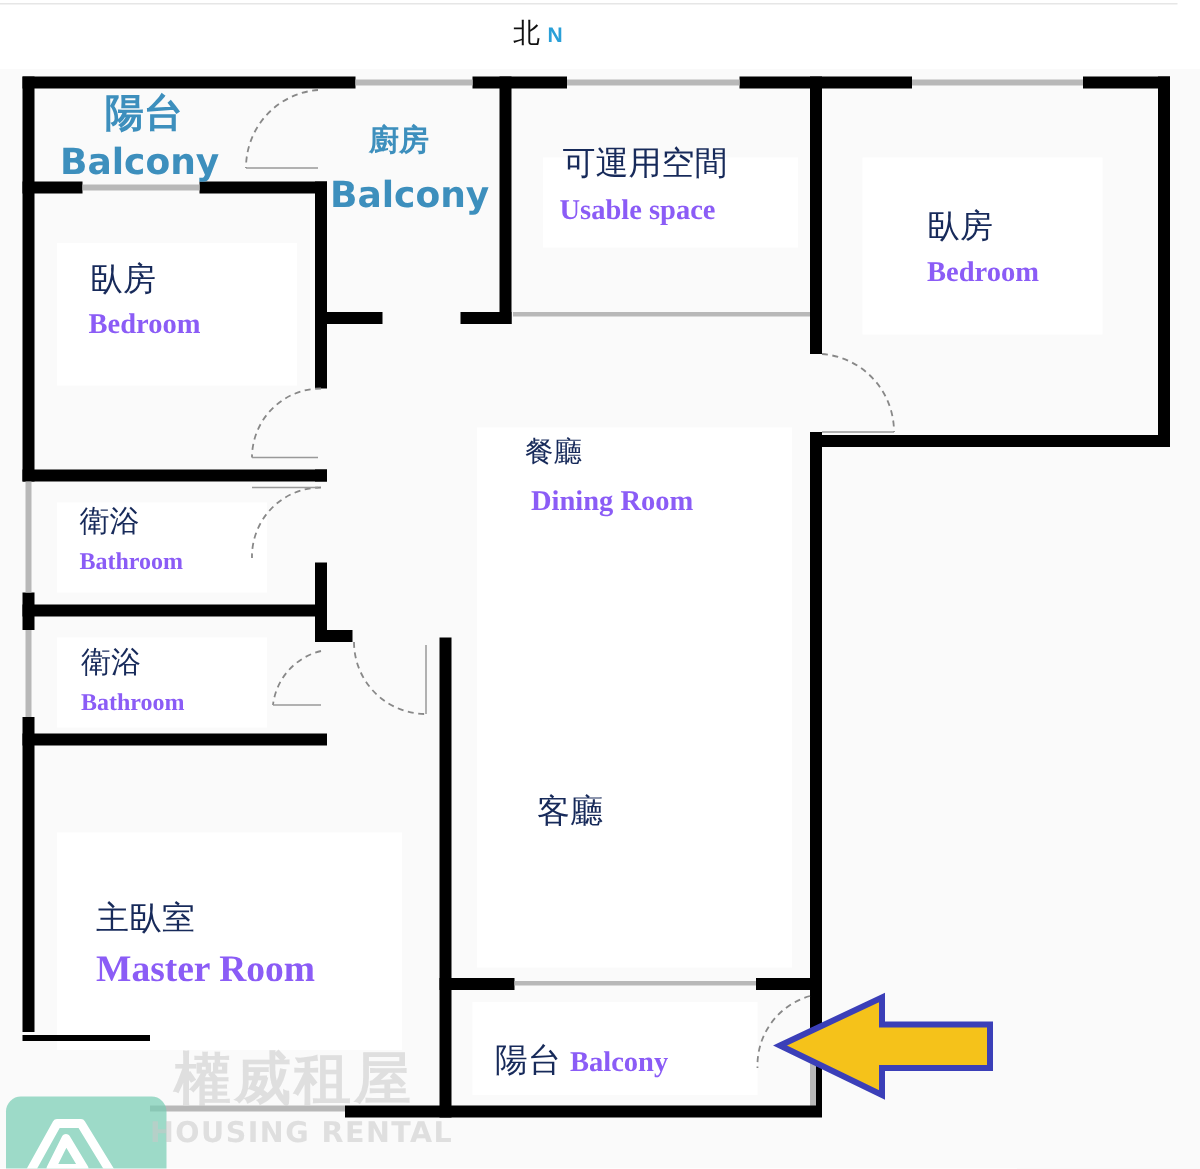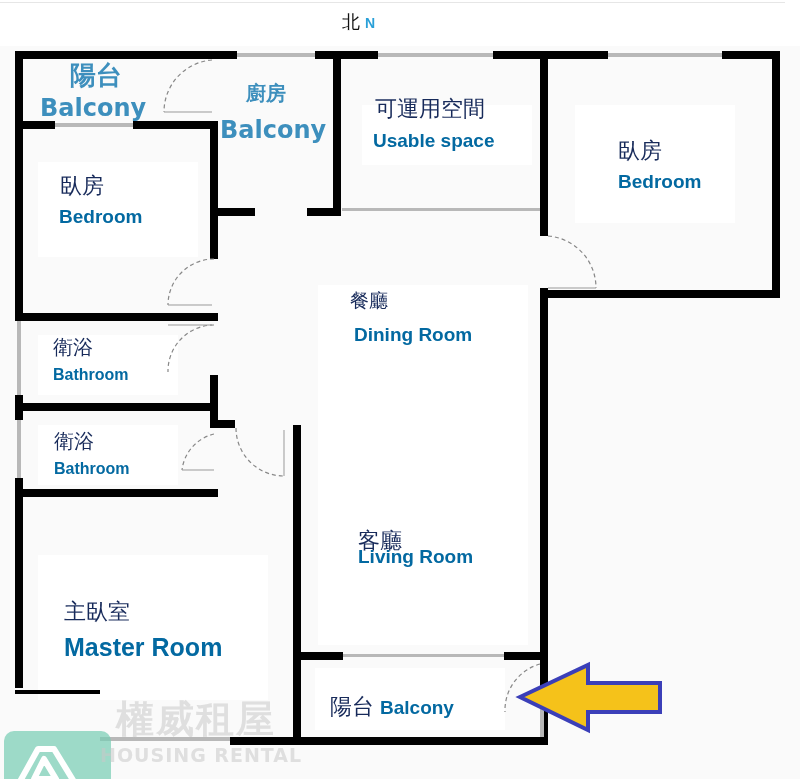--- a/index.html
+++ b/index.html
@@ -8,21 +8,21 @@
   .topband { position: absolute; left: 0; top: 0; width: 800px; height: 46px; background: #ffffff; }
   .topline { position: absolute; left: 0; top: 2px; width: 785px; height: 1px; background: #e6e6e6; }
   .compass { position: absolute; left: 342px; top: 10px; height: 24px; display: flex; align-items: baseline; gap: 5px; }
   .compass .zh { font-family: "DejaVu Serif", serif; font-size: 18px; color: #111; }
   .compass .en { font-family: "Liberation Sans", sans-serif; font-weight: bold; font-size: 14px; color: #2aa0d8; }
 
   svg.plan { position: absolute; left: 0; top: 0; }
 
   .label { position: absolute; white-space: nowrap; }
   .zh-dark { font-family: "DejaVu Serif", serif; color: #172a5a; }
-  .en-orange { font-family: Liberation Sans, sans-serif; font-weight: bold; color: #0369a1; }
+  .en-orange { font-family: Liberation Serif, serif; font-weight: bold; color: #8b5cf6; }
   .blue-big { font-family: "DejaVu Sans", sans-serif; font-weight: bold; color: #3d8fbd; }
   .whitebg { position: absolute; background: #ffffff; }
 
   .logo { position: absolute; left: 4px; top: 731px; width: 107px; height: 84px; border-radius: 10px; background: rgba(120, 205, 180, 0.72); }
   .logo-text { position: absolute; left: 14px; bottom: 8px; font-family: "DejaVu Sans", sans-serif; font-weight: bold; font-style: italic; font-size: 16px; color: #ffffff; }
   .brand-zh { position: absolute; left: 100px; top: 694px; font-family: "DejaVu Sans", sans-serif; font-weight: bold; font-size: 38px; color: rgba(200,200,200,0.55); letter-spacing: 2px; margin-left: 16px; }
   .brand-en { position: absolute; left: 100px; top: 744px; font-family: "DejaVu Sans", sans-serif; font-weight: bold; font-size: 19px; color: rgba(200,200,200,0.55); letter-spacing: 1px; }
 </style>
 </head>
 <body>
@@ -139,21 +139,20 @@
   <div class="label zh-dark" style="left:350px;top:288px;font-size:19px">餐廳</div>
   <div class="label en-orange" style="left:354px;top:324px;font-size:19px">Dining Room</div>
 
   <div class="label zh-dark" style="left:53px;top:334px;font-size:20px">衛浴</div>
   <div class="label en-orange" style="left:53px;top:366px;font-size:16px">Bathroom</div>
 
   <div class="label zh-dark" style="left:54px;top:428px;font-size:20px">衛浴</div>
   <div class="label en-orange" style="left:54px;top:460px;font-size:16px">Bathroom</div>
 
   <div class="label zh-dark" style="left:358px;top:526px;font-size:22px">客廳</div>
-  <div class="label en-orange" style="left:358px;top:546px;font-size:19px">Living Room</div>
 
   <div class="label zh-dark" style="left:64px;top:597px;font-size:22px">主臥室</div>
   <div class="label en-orange" style="left:64px;top:633px;font-size:25px">Master Room</div>
 
   <div class="label" style="left:330px;top:692px;display:flex;align-items:baseline;gap:6px">
     <span class="zh-dark" style="font-size:22px">陽台</span>
     <span class="en-orange" style="font-size:19px">Balcony</span>
   </div>
 
   <svg class="plan" width="800" height="779" viewBox="0 0 800 779">

